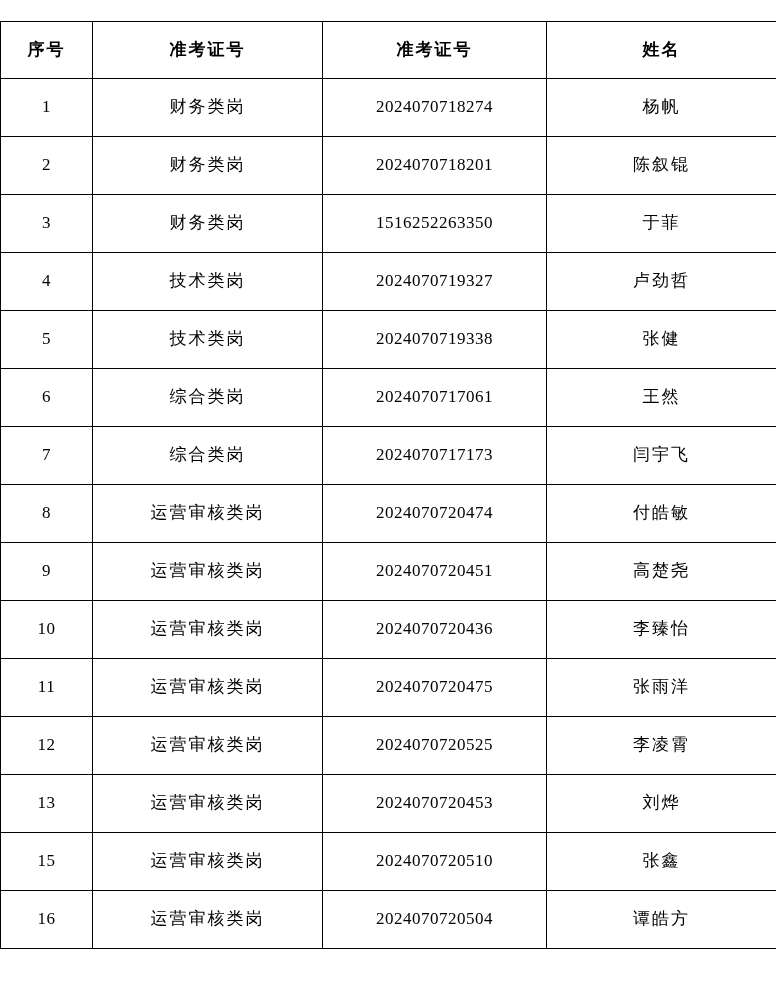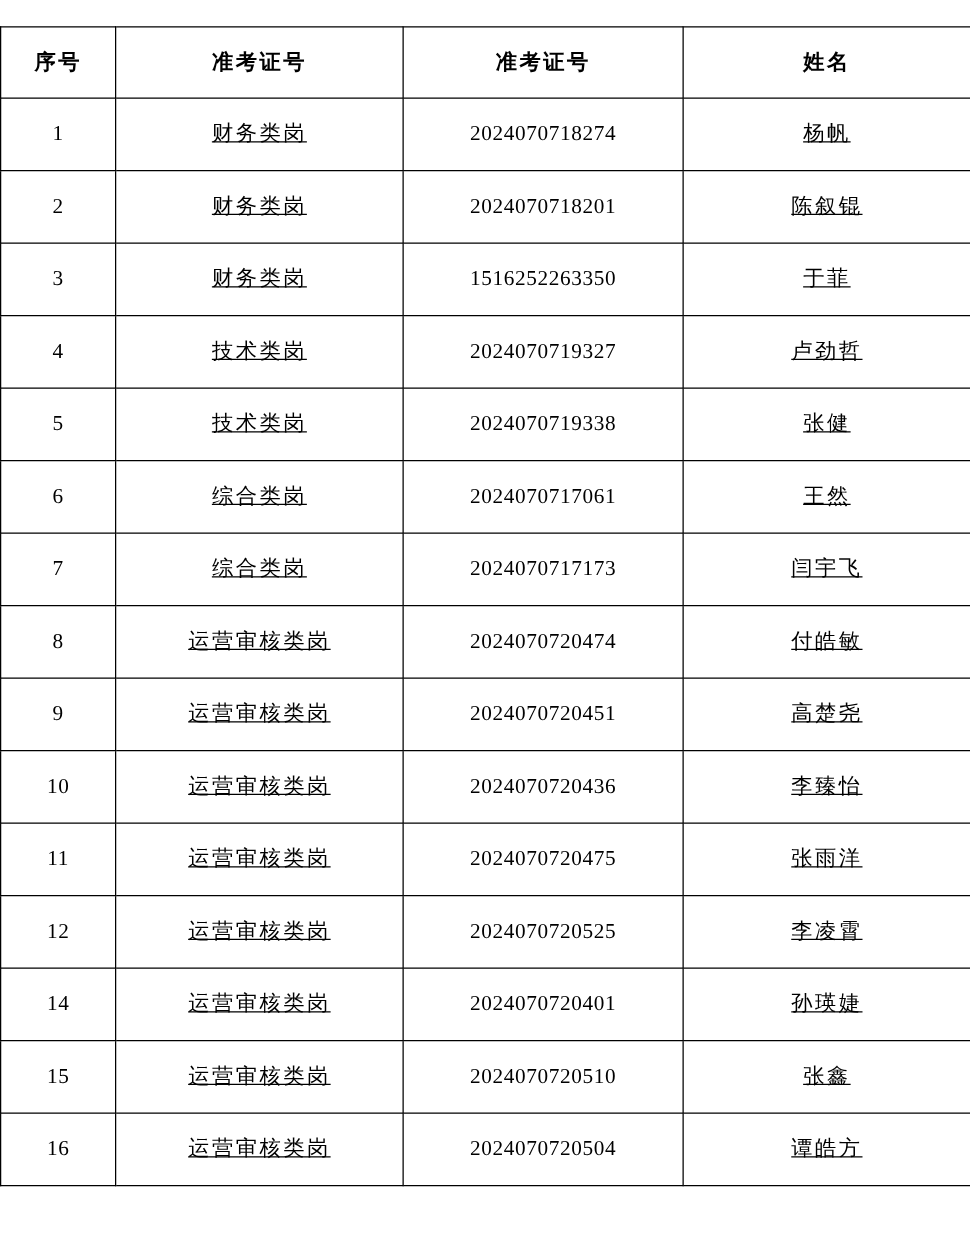--- a/index.html
+++ b/index.html
@@ -47,21 +47,20 @@
     letter-spacing: 2px;
   }
   table.roster tbody td.idx,
   table.roster tbody td.ticket {
     font-family: "Liberation Serif", "DejaVu Serif", serif;
     letter-spacing: 0.5px;
   }
   table.roster tbody td.post,
   table.roster tbody td.name {
     letter-spacing: 2px;
-    text-decoration: underline;
   }
 </style>
 </head>
 <body>
 
 <div class="page">
   <table class="roster">
     <colgroup>
       <col class="c-index">
       <col class="c-post">
@@ -143,24 +142,24 @@
           <td class="ticket">2024070720475</td>
           <td class="name">张雨洋</td>
         </tr>
         <tr>
           <td class="idx">12</td>
           <td class="post">运营审核类岗</td>
           <td class="ticket">2024070720525</td>
           <td class="name">李凌霄</td>
         </tr>
         <tr>
-          <td class="idx">14</td>
+          <td class="idx">13</td>
           <td class="post">运营审核类岗</td>
-          <td class="ticket">2024070720401</td>
-          <td class="name">孙瑛婕</td>
+          <td class="ticket">2024070720453</td>
+          <td class="name">刘烨</td>
         </tr>
         <tr>
           <td class="idx">15</td>
           <td class="post">运营审核类岗</td>
           <td class="ticket">2024070720510</td>
           <td class="name">张鑫</td>
         </tr>
         <tr>
           <td class="idx">16</td>
           <td class="post">运营审核类岗</td>

